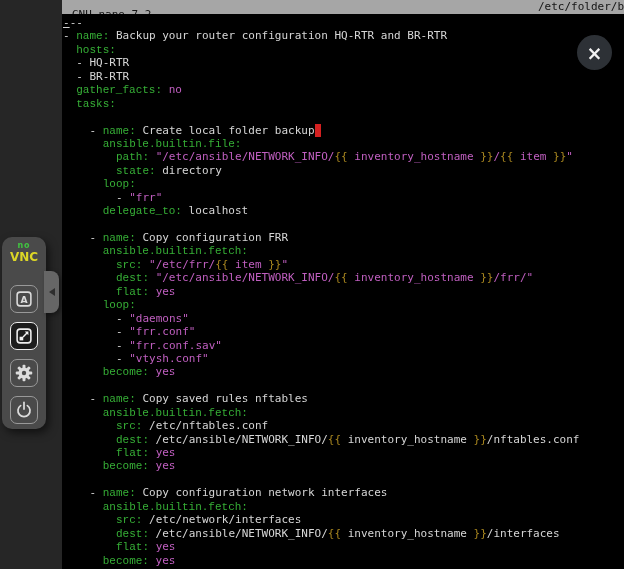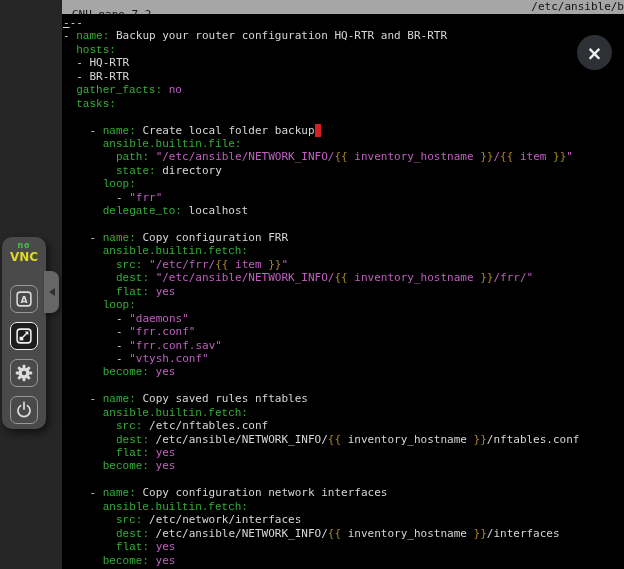--- a/index.html
+++ b/index.html
@@ -60,21 +60,21 @@
     display:flex;align-items:center;justify-content:center;
     font-size:19px;font-weight:bold;font-family:"DejaVu Sans","Liberation Sans",sans-serif;
   }
 </style>
 </head>
 <body>
 
 <div class="terminal">
   <div class="titlebar">
     <span class="app">GNU nano 7.2</span>
-    <span class="path">/etc/ansible/b</span>
+    <span class="path">/etc/folder/b</span>
   </div>
   <div class="editor"><div class="line"><span class="seg-w ul">-</span><span class="seg-w">--</span></div><div class="line"><span class="seg-w">- </span><span class="seg-g">name:</span><span class="seg-w"> Backup your router configuration HQ-RTR and BR-RTR</span></div><div class="line"><span class="seg-w">  </span><span class="seg-g">hosts:</span></div><div class="line"><span class="seg-w">  - HQ-RTR</span></div><div class="line"><span class="seg-w">  - BR-RTR</span></div><div class="line"><span class="seg-w">  </span><span class="seg-g">gather_facts:</span><span class="seg-w"> </span><span class="seg-m">no</span></div><div class="line"><span class="seg-w">  </span><span class="seg-g">tasks:</span></div><div class="line"></div><div class="line"><span class="seg-w">    - </span><span class="seg-g">name:</span><span class="seg-w"> Create local folder backup</span><span class="cursor">&nbsp;</span></div><div class="line"><span class="seg-w">      </span><span class="seg-g">ansible.builtin.file:</span></div><div class="line"><span class="seg-w">        </span><span class="seg-g">path:</span><span class="seg-w"> </span><span class="seg-m">"/etc/ansible/NETWORK_INFO/</span><span class="seg-y">{{</span><span class="seg-m"> inventory_hostname </span><span class="seg-y">}}</span><span class="seg-m">/</span><span class="seg-y">{{</span><span class="seg-m"> item </span><span class="seg-y">}}</span><span class="seg-m">"</span></div><div class="line"><span class="seg-w">        </span><span class="seg-g">state:</span><span class="seg-w"> directory</span></div><div class="line"><span class="seg-w">      </span><span class="seg-g">loop:</span></div><div class="line"><span class="seg-w">        - </span><span class="seg-m">"frr"</span></div><div class="line"><span class="seg-w">      </span><span class="seg-g">delegate_to:</span><span class="seg-w"> localhost</span></div><div class="line"></div><div class="line"><span class="seg-w">    - </span><span class="seg-g">name:</span><span class="seg-w"> Copy configuration FRR</span></div><div class="line"><span class="seg-w">      </span><span class="seg-g">ansible.builtin.fetch:</span></div><div class="line"><span class="seg-w">        </span><span class="seg-g">src:</span><span class="seg-w"> </span><span class="seg-m">"/etc/frr/</span><span class="seg-y">{{</span><span class="seg-m"> item </span><span class="seg-y">}}</span><span class="seg-m">"</span></div><div class="line"><span class="seg-w">        </span><span class="seg-g">dest:</span><span class="seg-w"> </span><span class="seg-m">"/etc/ansible/NETWORK_INFO/</span><span class="seg-y">{{</span><span class="seg-m"> inventory_hostname </span><span class="seg-y">}}</span><span class="seg-m">/frr/"</span></div><div class="line"><span class="seg-w">        </span><span class="seg-g">flat:</span><span class="seg-w"> </span><span class="seg-m">yes</span></div><div class="line"><span class="seg-w">      </span><span class="seg-g">loop:</span></div><div class="line"><span class="seg-w">        - </span><span class="seg-m">"daemons"</span></div><div class="line"><span class="seg-w">        - </span><span class="seg-m">"frr.conf"</span></div><div class="line"><span class="seg-w">        - </span><span class="seg-m">"frr.conf.sav"</span></div><div class="line"><span class="seg-w">        - </span><span class="seg-m">"vtysh.conf"</span></div><div class="line"><span class="seg-w">      </span><span class="seg-g">become:</span><span class="seg-w"> </span><span class="seg-m">yes</span></div><div class="line"></div><div class="line"><span class="seg-w">    - </span><span class="seg-g">name:</span><span class="seg-w"> Copy saved rules nftables</span></div><div class="line"><span class="seg-w">      </span><span class="seg-g">ansible.builtin.fetch:</span></div><div class="line"><span class="seg-w">        </span><span class="seg-g">src:</span><span class="seg-w"> /etc/nftables.conf</span></div><div class="line"><span class="seg-w">        </span><span class="seg-g">dest:</span><span class="seg-w"> /etc/ansible/NETWORK_INFO/</span><span class="seg-y">{{</span><span class="seg-w"> inventory_hostname </span><span class="seg-y">}}</span><span class="seg-w">/nftables.conf</span></div><div class="line"><span class="seg-w">        </span><span class="seg-g">flat:</span><span class="seg-w"> </span><span class="seg-m">yes</span></div><div class="line"><span class="seg-w">      </span><span class="seg-g">become:</span><span class="seg-w"> </span><span class="seg-m">yes</span></div><div class="line"></div><div class="line"><span class="seg-w">    - </span><span class="seg-g">name:</span><span class="seg-w"> Copy configuration network interfaces</span></div><div class="line"><span class="seg-w">      </span><span class="seg-g">ansible.builtin.fetch:</span></div><div class="line"><span class="seg-w">        </span><span class="seg-g">src:</span><span class="seg-w"> /etc/network/interfaces</span></div><div class="line"><span class="seg-w">        </span><span class="seg-g">dest:</span><span class="seg-w"> /etc/ansible/NETWORK_INFO/</span><span class="seg-y">{{</span><span class="seg-w"> inventory_hostname </span><span class="seg-y">}}</span><span class="seg-w">/interfaces</span></div><div class="line"><span class="seg-w">        </span><span class="seg-g">flat:</span><span class="seg-w"> </span><span class="seg-m">yes</span></div><div class="line"><span class="seg-w">      </span><span class="seg-g">become:</span><span class="seg-w"> </span><span class="seg-m">yes</span></div></div>
 </div>
 
 <div class="vnc-panel">
   <div class="vnc-logo">
     <span class="logo-no">no</span>
     <span class="logo-vnc">VNC</span>
   </div>
 

